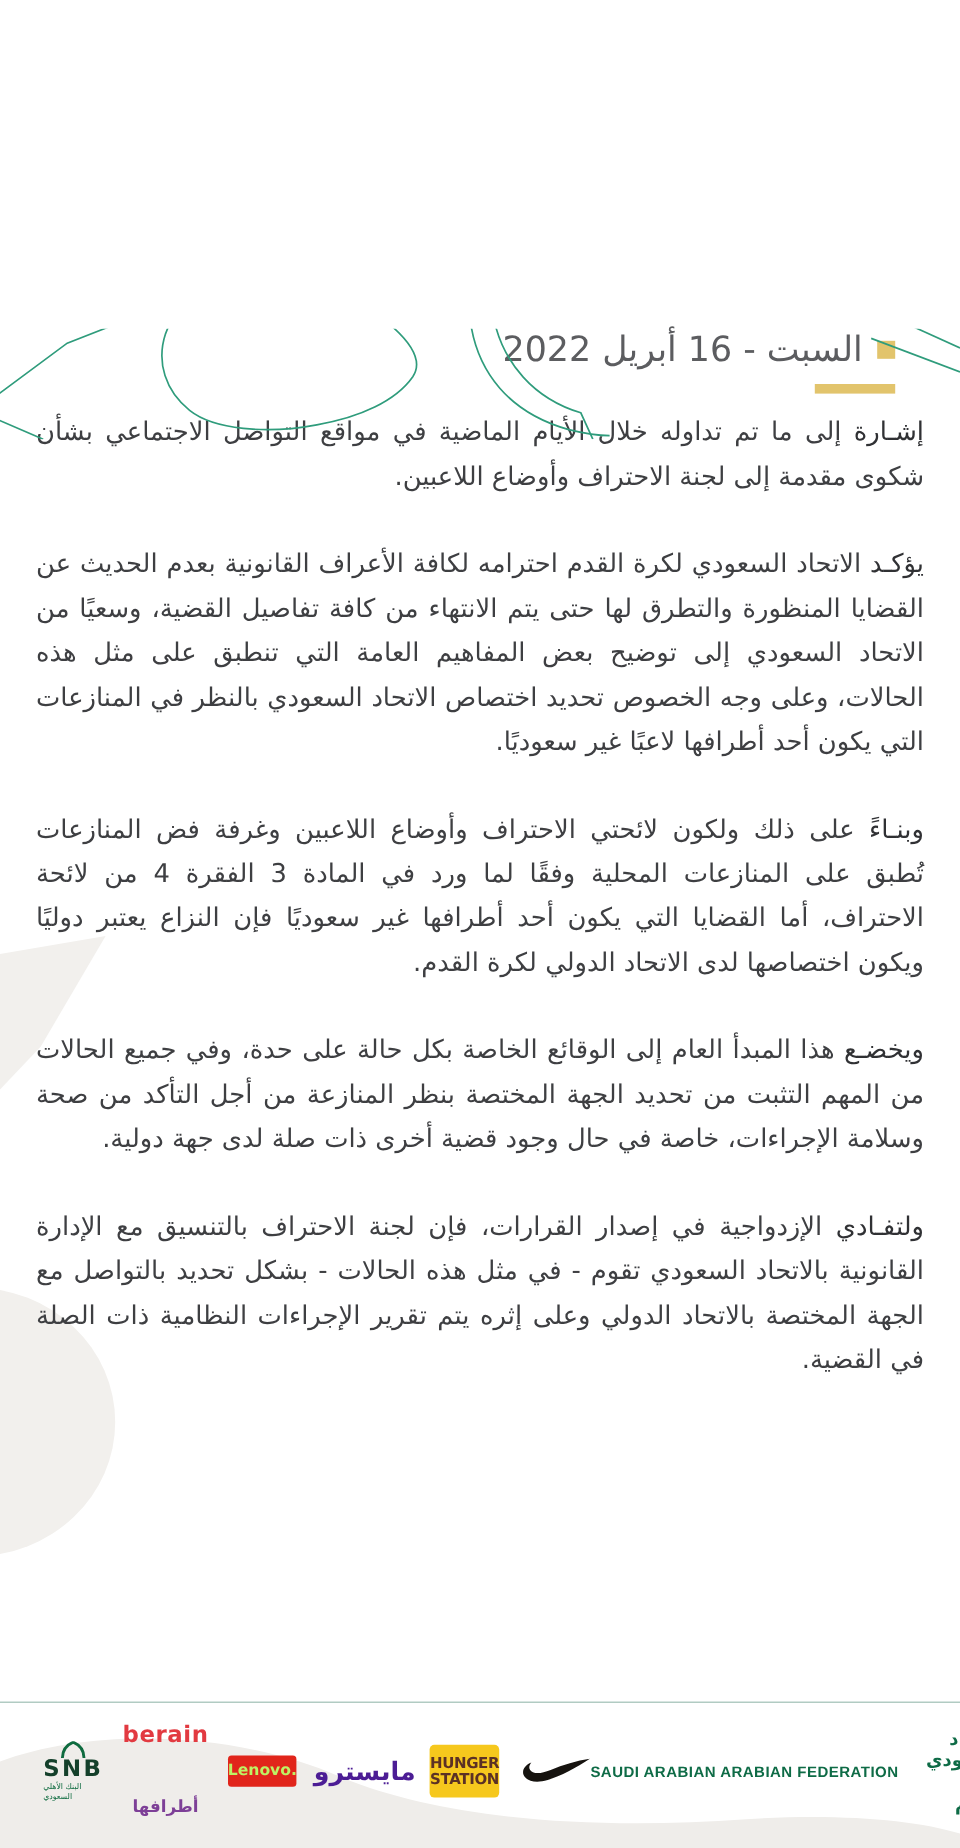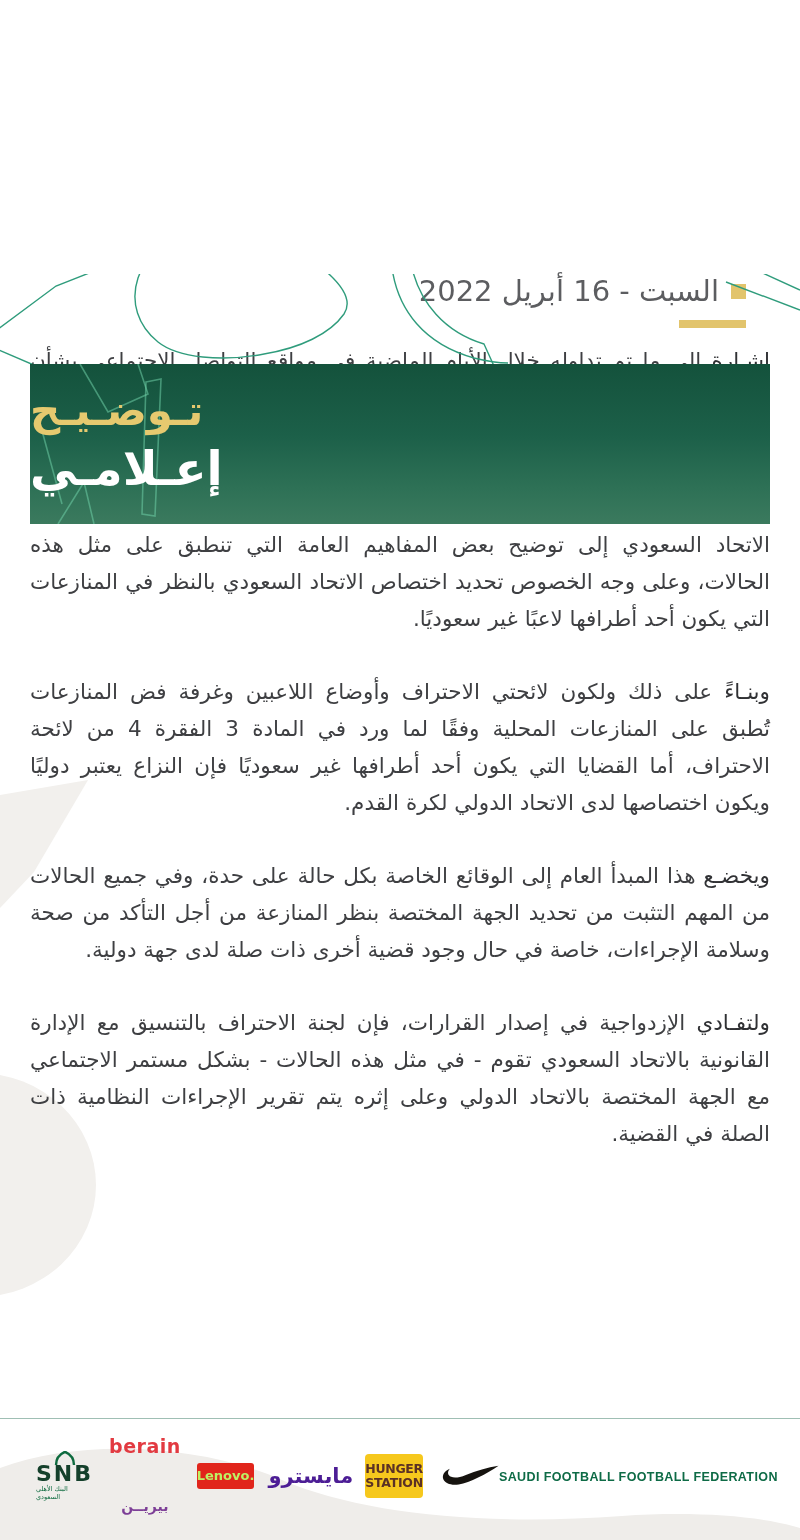--- a/index.html
+++ b/index.html
@@ -49,21 +49,21 @@
 
   
   .footer-sep { position:absolute; top:1418px; left:0; width:800px; height:1px; background:#9fbfb4; z-index:2; }
   .footer {
     position:absolute; top:1419px; left:0; width:800px; height:121px; z-index:2;
     display:flex; align-items:center; padding:0 26px 8px 36px;
   }
   .sponsor { display:flex; flex-direction:column; align-items:center; justify-content:center; }
 
   .snb { margin-right:16px; }
-  .snb-label { color:#14402b; font-size:22px; font-weight:bold; letter-spacing:2px; line-height:18px; }
+  .snb-label { color:#14402b; font-size:19px; font-weight:bold; letter-spacing:2px; line-height:18px; }
   .snb-sub { color:#0e6b3f; font-size:6.5px; margin-top:2px; }
 
   .berain { margin-right:16px;gap:44px; }
   .berain-label { color:#e23a41; font-size:19px; font-weight:bold; letter-spacing:0.5px; line-height:17px; }
   .berain-sub { color:#7d3f97; font-size:14px; font-weight:bold; line-height:15px; letter-spacing:2px; }
 
   .lenovo { margin-right:14px; background:#e1251b; border-radius:3px; width:66px; height:26px; }
   .lenovo-label { color:#bef264; font-size:13px; font-weight:bold; }
 
   .maestro { margin-right:12px; }
@@ -96,66 +96,54 @@
     <svg class="top-decor" viewBox="0 0 800 92" fill="none" stroke="#2f9c7c" stroke-width="1.4">
       <path d="M-6,58 L56,12 L102,-6"></path>
       <path d="M-6,74 L36,92"></path>
       <path d="M322,-6 C344,12 352,28 344,40 C330,60 300,74 264,80 C222,88 178,84 158,68 C138,52 130,28 138,4 L142,-6"></path>
       <path d="M392,-6 C398,36 424,70 474,84 C486,87 497,89 508,89"></path>
       <path d="M412,-6 C420,28 444,58 484,70 L494,92"></path>
       <path d="M726,8 L800,36"></path>
       <path d="M756,-4 L800,16"></path>
     </svg>
 
-    <div class="banner">
-      <svg class="banner-decor" viewBox="0 0 420 160" fill="none" stroke="rgba(110,205,165,0.55)" stroke-width="1.6">
-        <path d="M50,0 L78,48 L118,30 L108,0"></path>
-        <path d="M116,18 L131,15 L125,152 L112,150 Z"></path>
-        <path d="M8,52 L32,140"></path>
-        <path d="M28,160 L54,118 L64,160"></path>
-      </svg>
-      <div class="banner-titles">
-        <div class="banner-title-1">تـوضـيـح</div>
-        <div class="banner-title-2">إعـلامـي</div>
-      </div>
-    </div>
 
     <div class="date-block">
       <div class="date-row">
         <span class="date-bullet"></span>
         <span class="date-text">السبت - 16 أبريل 2022</span>
       </div>
       <div class="date-underline"></div>
     </div>
 
     <div class="content">
       <p><span class="lead">إشـارة</span><span> إلى ما تم تداوله خلال الأيام الماضية في مواقع التواصل الاجتماعي بشأن شكوى مقدمة إلى لجنة الاحتراف وأوضاع اللاعبين.</span></p>
       <p><span class="lead">يؤكـد</span><span> الاتحاد السعودي لكرة القدم احترامه لكافة الأعراف القانونية بعدم الحديث عن القضايا المنظورة والتطرق لها حتى يتم الانتهاء من كافة تفاصيل القضية، وسعيًا من الاتحاد السعودي إلى توضيح بعض المفاهيم العامة التي تنطبق على مثل هذه الحالات، وعلى وجه الخصوص تحديد اختصاص الاتحاد السعودي بالنظر في المنازعات التي يكون أحد أطرافها لاعبًا غير سعوديًا.</span></p>
       <p><span class="lead">وبنـاءً</span><span> على ذلك ولكون لائحتي الاحتراف وأوضاع اللاعبين وغرفة فض المنازعات تُطبق على المنازعات المحلية وفقًا لما ورد في المادة 3 الفقرة 4 من لائحة الاحتراف، أما القضايا التي يكون أحد أطرافها غير سعوديًا فإن النزاع يعتبر دوليًا ويكون اختصاصها لدى الاتحاد الدولي لكرة القدم.</span></p>
       <p><span class="lead">ويخضـع</span><span> هذا المبدأ العام إلى الوقائع الخاصة بكل حالة على حدة، وفي جميع الحالات من المهم التثبت من تحديد الجهة المختصة بنظر المنازعة من أجل التأكد من صحة وسلامة الإجراءات، خاصة في حال وجود قضية أخرى ذات صلة لدى جهة دولية.</span></p>
-      <p><span class="lead">ولتفـادي</span><span> الإزدواجية في إصدار القرارات، فإن لجنة الاحتراف بالتنسيق مع الإدارة القانونية بالاتحاد السعودي تقوم - في مثل هذه الحالات - بشكل مستمر الاجتماعي مع الجهة المختصة بالاتحاد الدولي وعلى إثره يتم تقرير الإجراءات النظامية ذات الصلة في القضية.</span></p>
+      <p><span class="lead">ولتفـادي</span><span> الإزدواجية في إصدار القرارات، فإن لجنة الاحتراف بالتنسيق مع الإدارة القانونية بالاتحاد السعودي تقوم - في مثل هذه الحالات - بشكل تحديد بالتواصل مع الجهة المختصة بالاتحاد الدولي وعلى إثره يتم تقرير الإجراءات النظامية ذات الصلة في القضية.</span></p>
     </div>
 
   </div>
 
   <div class="footer-sep"></div>
 
   <div class="footer">
 
     <div class="sponsor snb">
       <svg width="24" height="14" viewBox="0 0 24 14">
         <path d="M3,14 C3,6 8,2.5 12,0.8 C16,2.5 21,6 21,14" fill="none" stroke="#0e6b3f" stroke-width="2.4"></path>
       </svg>
       <div class="snb-label">SNB</div>
       <div class="snb-sub">البنك الأهلي السعودي</div>
     </div>
 
     <div class="sponsor berain">
       <div class="berain-label">berain</div>
-      <div class="berain-sub">بيريــن</div>
+      <div class="berain-sub">أطرافها</div>
     </div>
 
     <div class="sponsor lenovo">
       <div class="lenovo-label">Lenovo.</div>
     </div>
 
     <div class="sponsor maestro">
       <div class="maestro-label">مايسترو</div>
     </div>
 
@@ -168,21 +156,21 @@
 
     <div class="sponsor nike">
       <svg width="58" height="21" viewBox="0 0 62 22">
         <path d="M61.5,0.5 C48,9.5 31,18.5 19,20.5 C11,21.8 4.5,19.6 2.5,15 C0.8,10.8 3.6,6 9.4,3.8 C6.6,7 6.9,10.8 10.8,12.4 C14.4,13.9 19.6,13.2 26.6,10.4 C37.6,6 49.6,2.2 61.5,0.5 Z" fill="#16130f"></path>
       </svg>
     </div>
 
     <div class="saff-group">
       <div class="saff-names">
         <div class="saff-ar">الاتحــاد الســعودي لكــرة القــدم</div>
-        <div class="saff-en">SAUDI FOOTBALL FOOTBALL FEDERATION</div>
+        <div class="saff-en">SAUDI ARABIAN ARABIAN FEDERATION</div>
       </div>
       <svg width="80" height="82" viewBox="0 0 82 84">
         <path d="M42,1 C19,1 4,17 4,37 C4,48 9,57 16,62 C12,54 10,46 11.5,38 C14.5,20 27,10 42,10 C58,10 70,22 71,38 C71.6,46 68.5,53.5 62,58.5 C72,55 79,45 78.5,32 C77,13 62,1 42,1 Z" fill="#116b46"></path>
         <path d="M62,58.5 C67.5,60 71.5,58 73.5,54 C75.8,56.5 75.8,60.5 72.8,63.5 C69,67.3 63,66.5 60,62.5 Z" fill="#116b46"></path>
         <circle cx="38" cy="50" r="27" fill="#ffffff" stroke="#bccac4" stroke-width="1"></circle>
         <polygon points="38,43 46,49 43,58 33,58 30,49" fill="#7c928a"></polygon>
         <polygon points="29,28 39,26 45,31 41,37 31,36" fill="#899d95"></polygon>
         <polygon points="13,47 21,43 25,51 19,58 12,55" fill="#899d95"></polygon>
         <polygon points="33,71 43,71 46,76 35,78.5 30,75" fill="#aebbb5"></polygon>
         <polygon points="56,36 63,40 63,48 56,50 52,43" fill="#8fa39b"></polygon>

